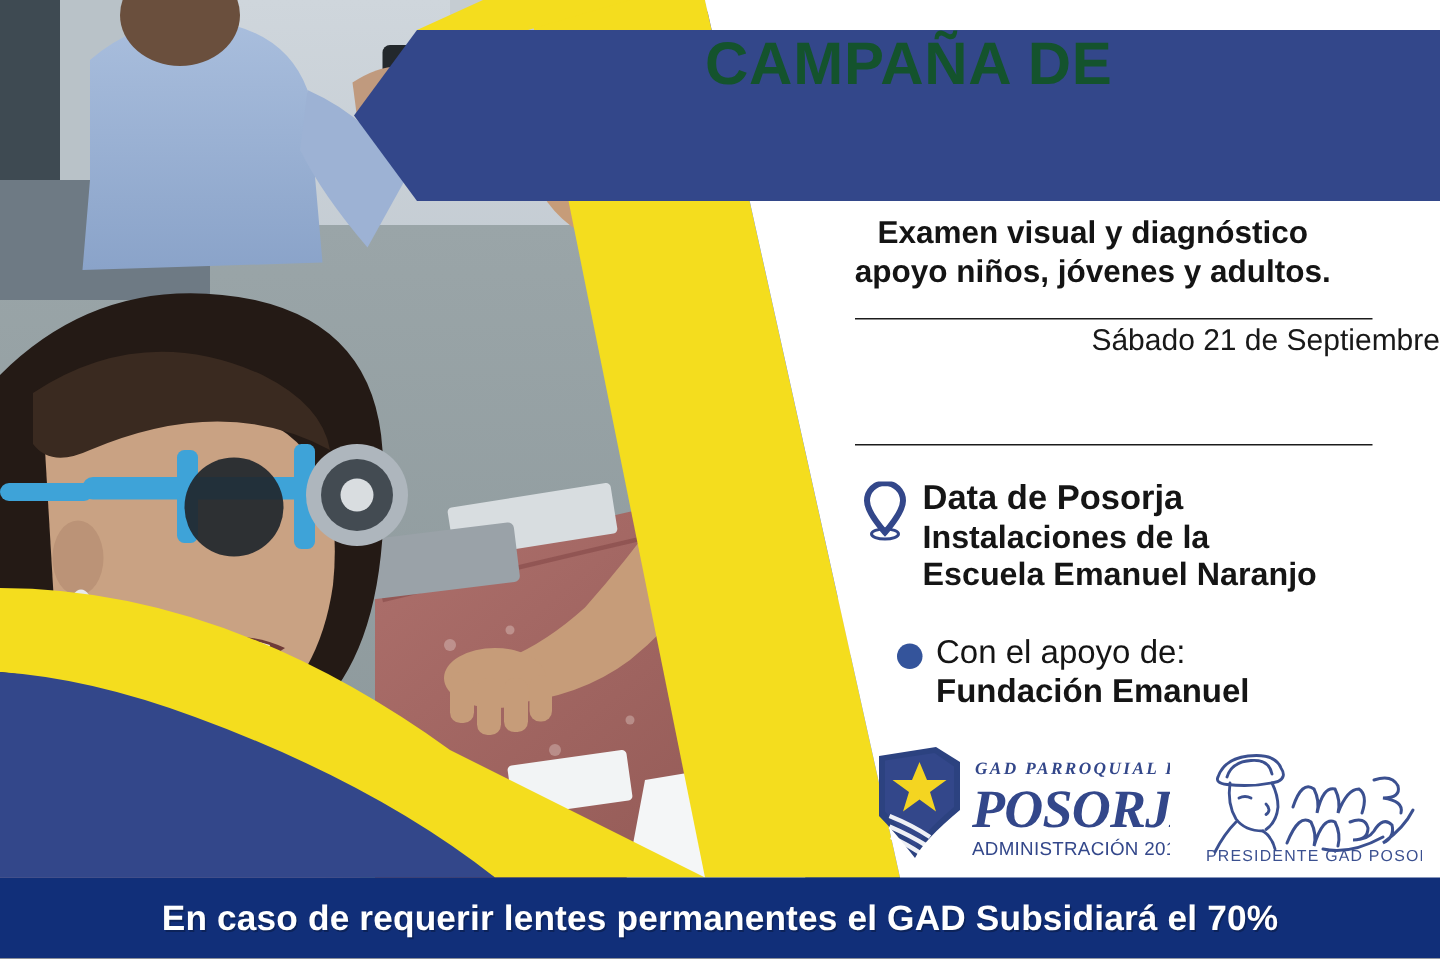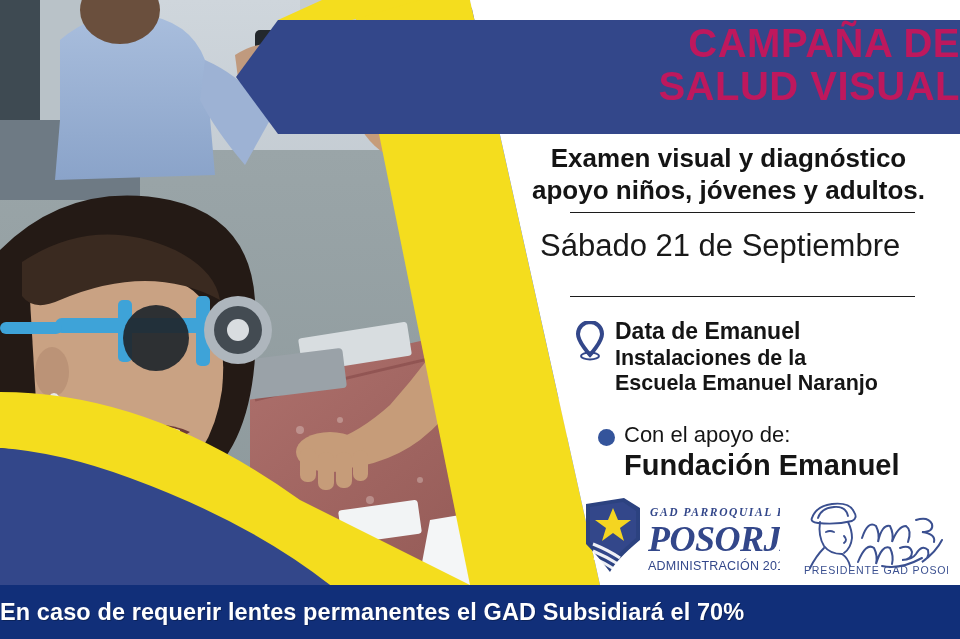--- a/index.html
+++ b/index.html
@@ -10,70 +10,70 @@
   }
 
   
   .photo{position:absolute;left:0;top:0;width:600px;height:600px;overflow:hidden;}
   .photo svg{display:block;width:600px;height:600px;}
 
   
   .deco{position:absolute;left:0;top:0;width:960px;height:639px;pointer-events:none;}
   .title{
     position:absolute;left:470px;top:22px;width:490px;
-    text-align:right;color:#be185d;font-weight:bold;
+    text-align:left;color:#14532d;font-weight:bold;
     font-size:40px;line-height:1.07;letter-spacing:.5px;
   }
   .subtitle{
     position:absolute;left:497px;top:143px;width:463px;
     text-align:center;color:#141414;font-weight:bold;
-    font-size:26px;line-height:1.22;
+    font-size:21px;line-height:1.22;
   }
   .rule{
     position:absolute;height:0;border-top:1.4px solid #1c1c1c;
   }
   .rule-top{left:570px;top:212px;width:345px;}
   .rule-bot{left:570px;top:296px;width:345px;}
   .datetime{
-    position:absolute;left:540px;top:228px;width:420px;
-    text-align:left;color:#191919;font-size:31px;
+    position:absolute;left:540px;top:216px;width:420px;
+    text-align:right;color:#191919;font-size:20px;
     line-height:1.16;font-weight:400;
   }
 
   .place-block{
     position:absolute;left:575px;top:318px;width:385px;
     display:flex;align-items:flex-start;gap:10px;
   }
   .pin{flex:0 0 auto;width:30px;margin-top:3px;}
   .place-text{color:#151515;font-size:21.5px;line-height:1.2;}
   .place-name{font-weight:bold;font-size:23px;display:block;}
   .place-l1,.place-l2{display:block;font-weight:700;}
 
   .support-block{
     position:absolute;left:598px;top:422px;width:362px;
     display:flex;align-items:flex-start;gap:9px;
   }
   .dot{flex:0 0 auto;width:17px;height:17px;border-radius:50%;
        background:#34549b;margin-top:7px;}
   .support-text{color:#151515;font-size:22px;line-height:1.18;}
   .support-line1{display:block;font-weight:400;}
-  .support-line2{display:block;font-weight:bold;font-size:29px;}
+  .support-line2{display:block;font-weight:bold;font-size:22px;}
 
   
   .logos{
     position:absolute;left:580px;top:492px;width:380px;height:88px;
     display:flex;align-items:center;justify-content:flex-start;gap:16px;
   }
   .logo-posorja{width:200px;height:84px;}
   .logo-presi{width:152px;height:80px;}
 
   
   .banner{
     position:absolute;left:0;bottom:0;width:960px;height:54px;
-    background:#112f79;display:flex;align-items:center;
+    background:#112f79;display:flex;align-items:center;justify-content:center;
   }
   .banner span{
     color:#ffffff;font-weight:bold;font-size:23.5px;letter-spacing:.1px;
     text-shadow:1px 1px 0 rgba(0,0,0,.25);
   }
 </style>
 </head>
 <body>
 
 <div class="poster">
@@ -218,21 +218,20 @@
 
     <path d="M322 0 L420 0 L352 20 L278 20 Z" fill="#f4dd1e"></path>
 
     <path d="M0 392 Q150 392 300 500 Q420 560 470 585 L470 585 L330 585 Q210 506 90 470 Q40 452 0 448 Z" fill="#f4dd1e"></path>
 
     <path d="M0 448 Q60 452 130 478 Q250 522 330 585 L0 585 Z" fill="#33478a"></path>
   </svg>
 
   <div class="title">
     <div>CAMPAÑA DE</div>
-    <div>SALUD VISUAL</div>
   </div>
 
   <div class="subtitle">
     <div>Examen visual y diagnóstico</div>
     <div>apoyo niños, jóvenes y adultos.</div>
   </div>
 
   <div class="rule rule-top"></div>
   <div class="datetime">
     <div>Sábado 21 de Septiembre</div>
@@ -241,21 +240,21 @@
 
   <div class="place-block">
     <span class="pin">
       <svg viewBox="0 0 30 40" width="30" height="40" aria-hidden="true">
         <path d="M15 1C8.4 1 3 6.3 3 12.9c0 8 12 21 12 21s12-13 12-21C27 6.3 21.6 1 15 1z" fill="none" stroke="#33478a" stroke-width="4"></path>
         <circle cx="15" cy="13" r="4.5" fill="#ffffff"></circle>
         <ellipse cx="15" cy="35" rx="9" ry="3.4" fill="none" stroke="#33478a" stroke-width="2"></ellipse>
       </svg>
     </span>
     <span class="place-text">
-      <span class="place-name">Data de Emanuel</span>
+      <span class="place-name">Data de Posorja</span>
       <span class="place-l1">Instalaciones de la</span>
       <span class="place-l2">Escuela Emanuel Naranjo</span>
     </span>
   </div>
 
   <div class="support-block">
     <span class="dot"></span>
     <span class="support-text">
       <span class="support-line1">Con el apoyo de:</span>
       <span class="support-line2">Fundación Emanuel</span>

